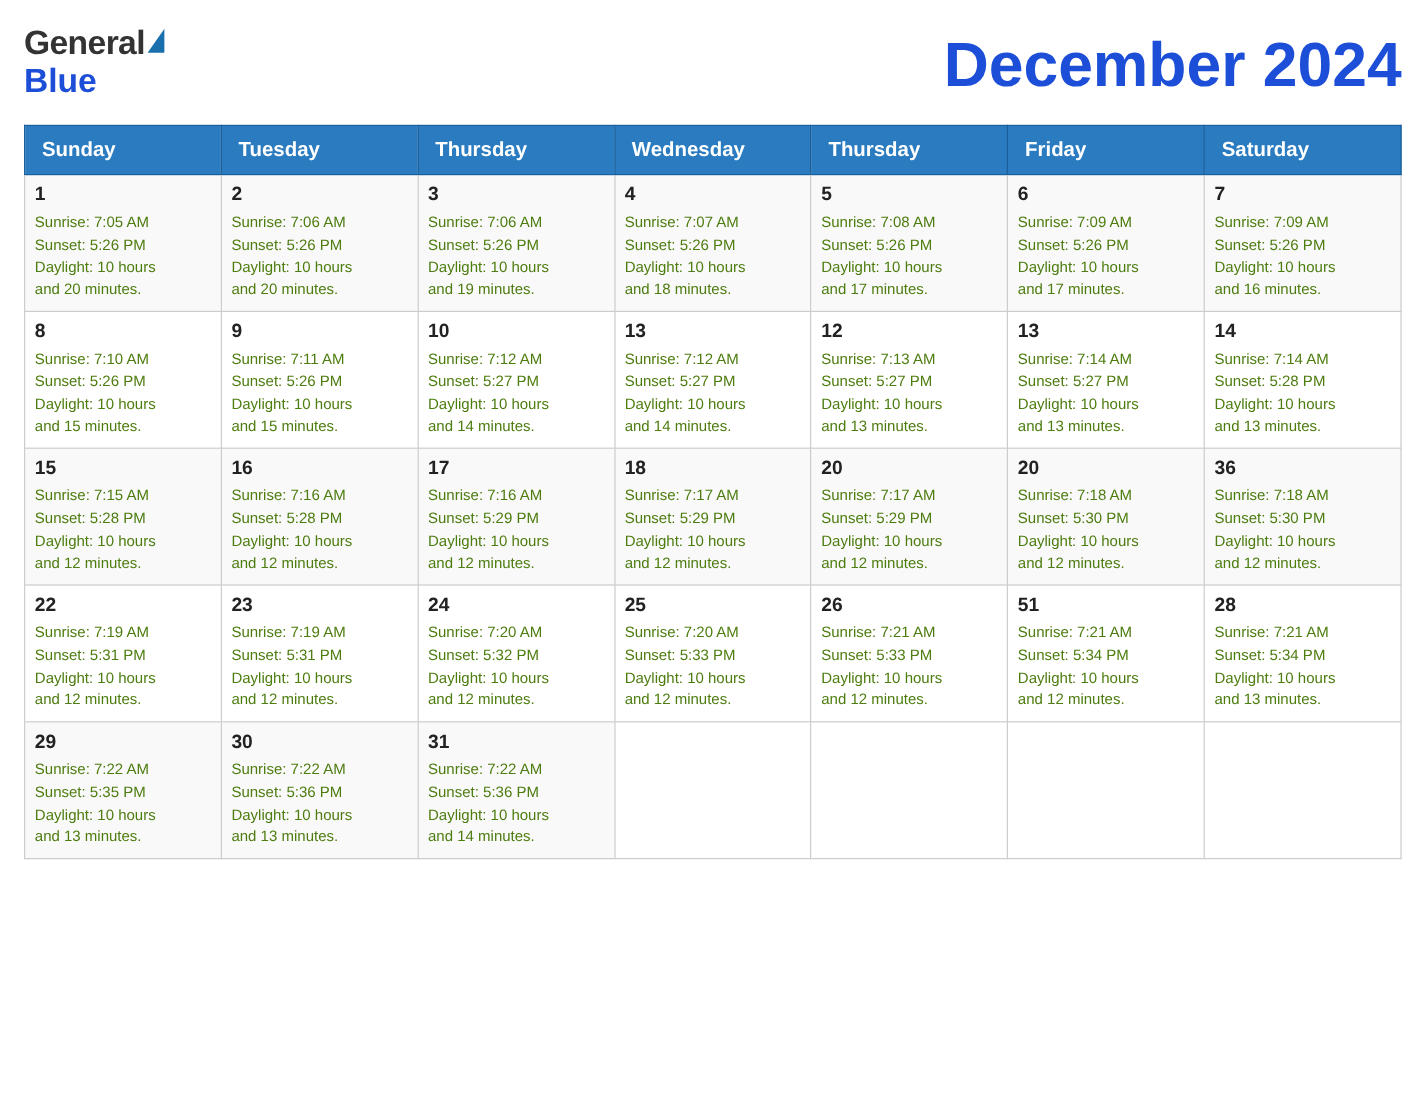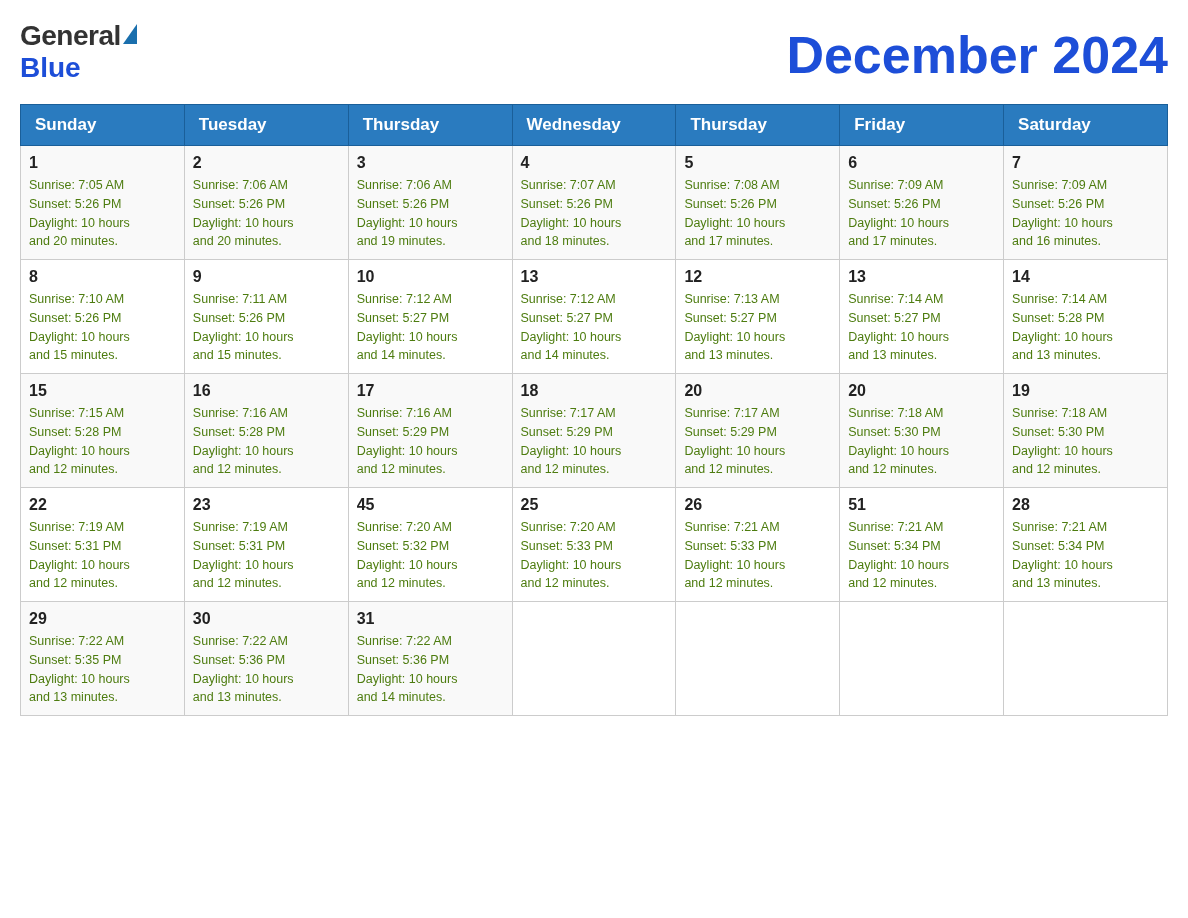--- a/index.html
+++ b/index.html
@@ -310,21 +310,21 @@
         <td>
           <span class="day-number">20</span>
           <div class="day-info">
             Sunrise: 7:18 AM<br>
             Sunset: 5:30 PM<br>
             Daylight: 10 hours<br>
             and 12 minutes.
           </div>
         </td>
         <td>
-          <span class="day-number">19</span>
+          <span class="day-number">36</span>
           <div class="day-info">
             Sunrise: 7:18 AM<br>
             Sunset: 5:30 PM<br>
             Daylight: 10 hours<br>
             and 12 minutes.
           </div>
         </td>
       </tr>
       <tr class="row-border">
         <td>
@@ -339,21 +339,21 @@
         <td>
           <span class="day-number">23</span>
           <div class="day-info">
             Sunrise: 7:19 AM<br>
             Sunset: 5:31 PM<br>
             Daylight: 10 hours<br>
             and 12 minutes.
           </div>
         </td>
         <td>
-          <span class="day-number">45</span>
+          <span class="day-number">24</span>
           <div class="day-info">
             Sunrise: 7:20 AM<br>
             Sunset: 5:32 PM<br>
             Daylight: 10 hours<br>
             and 12 minutes.
           </div>
         </td>
         <td>
           <span class="day-number">25</span>
           <div class="day-info">

